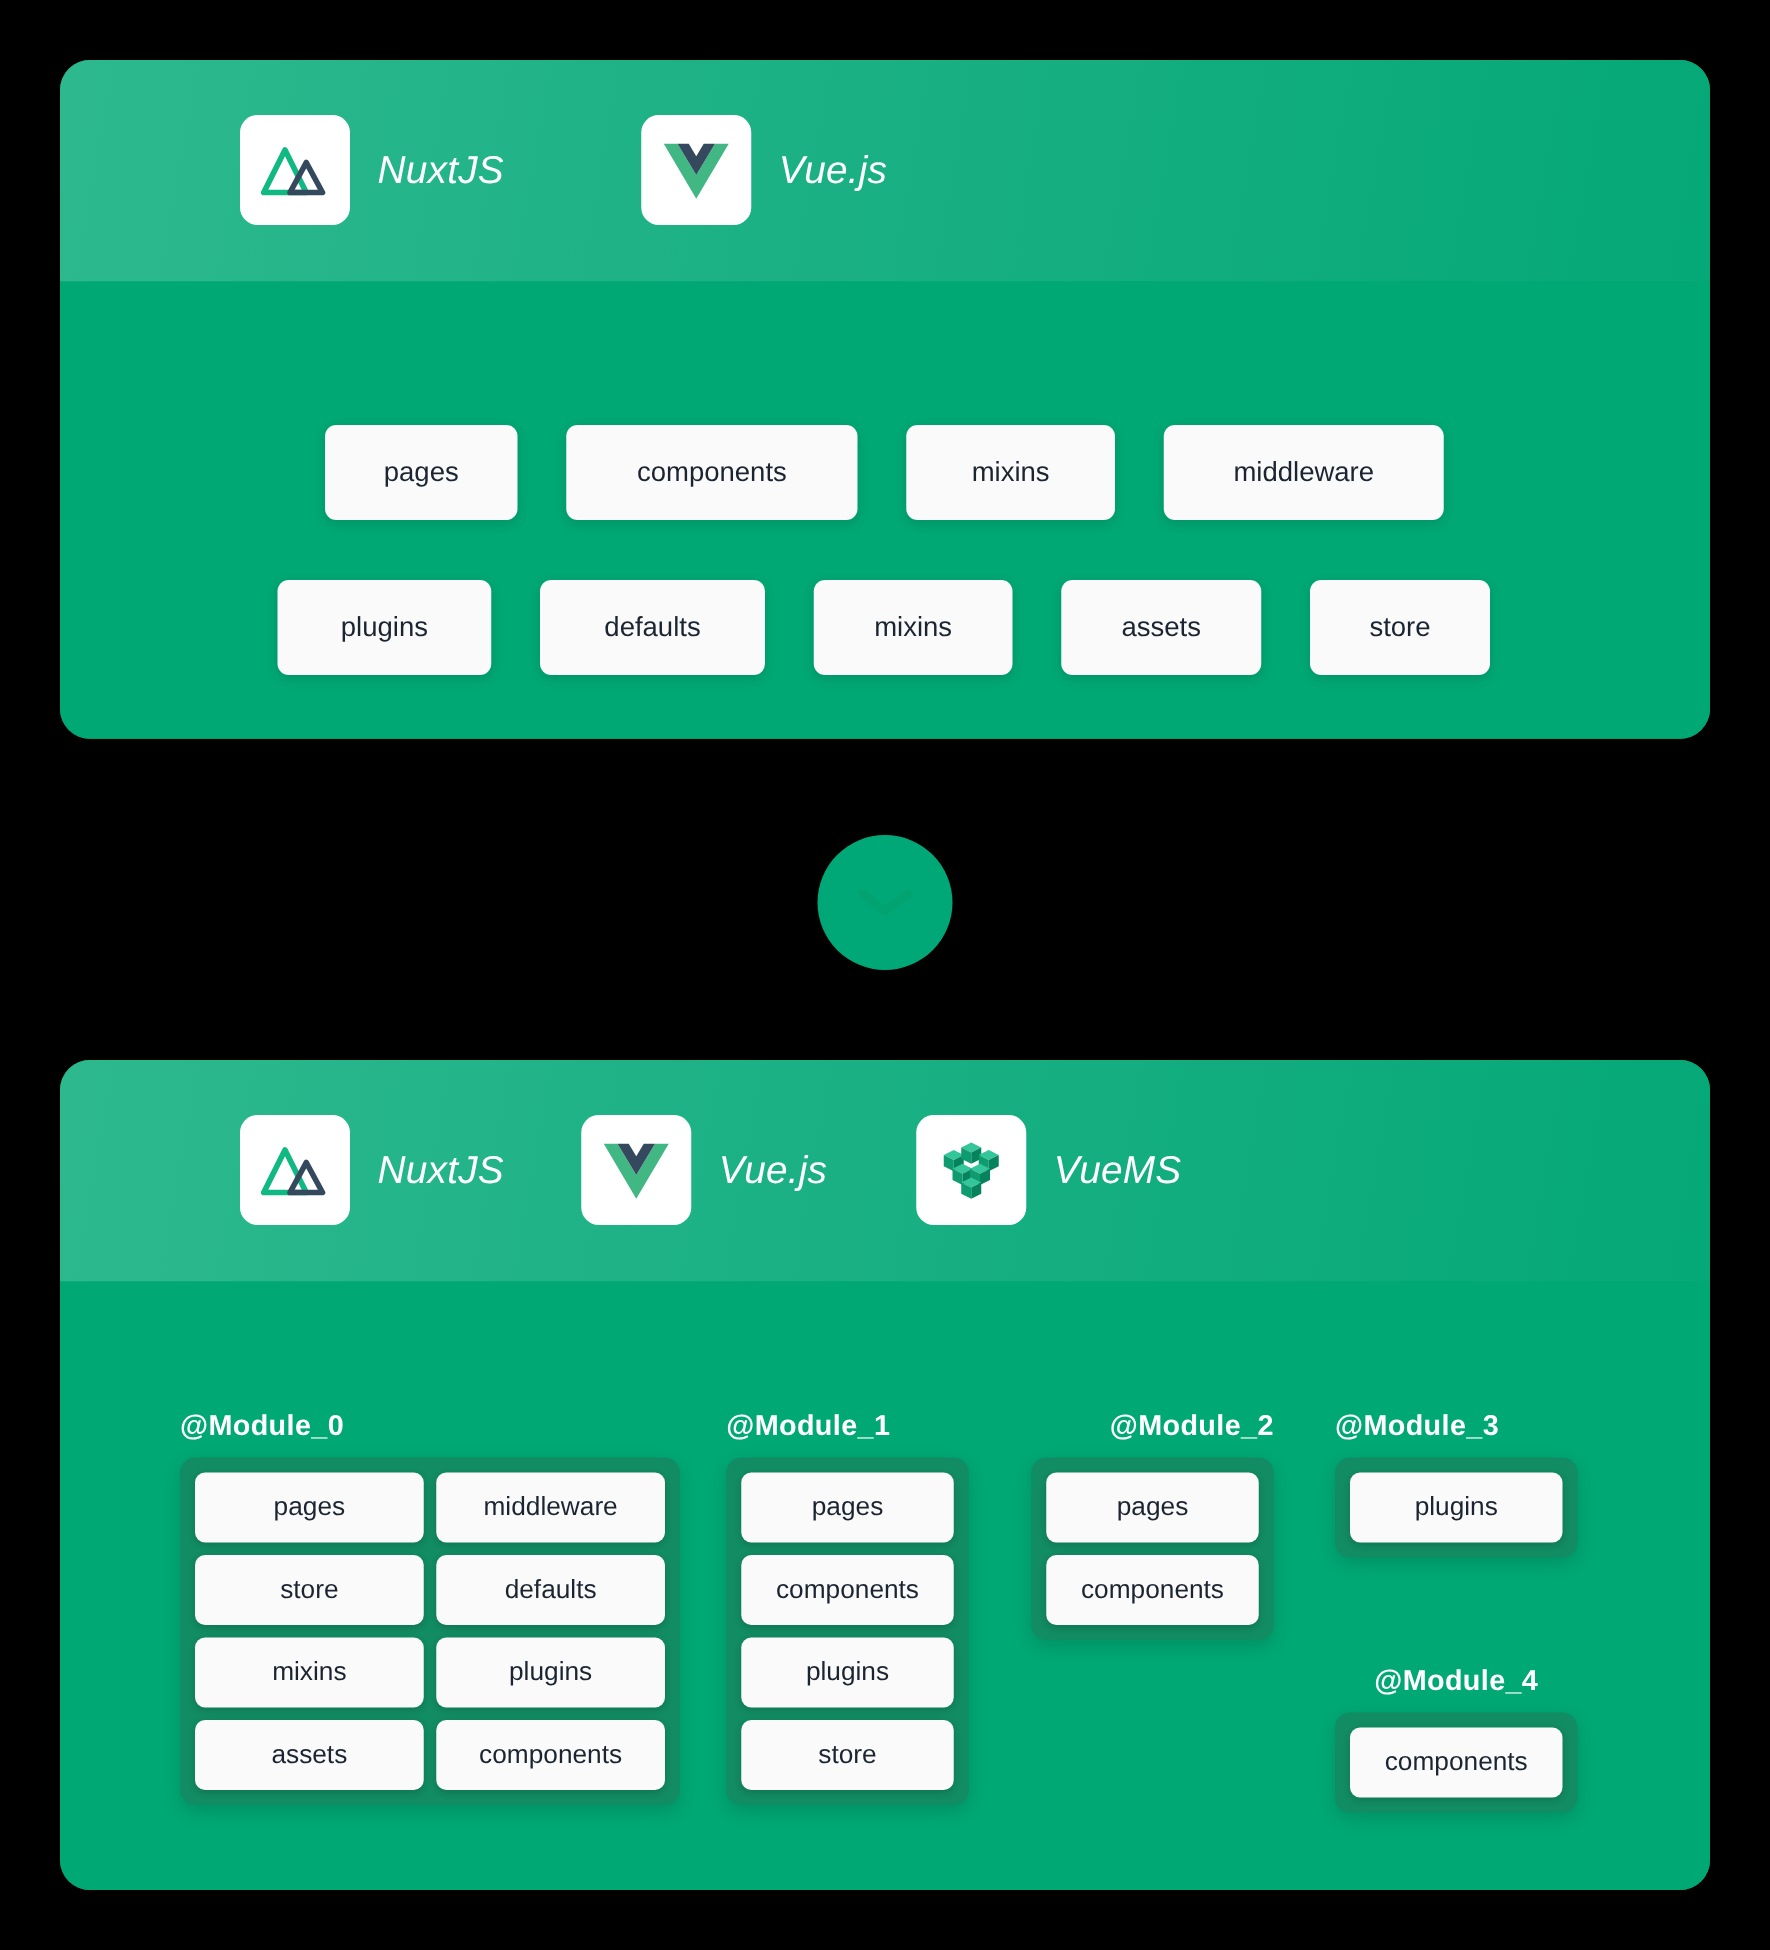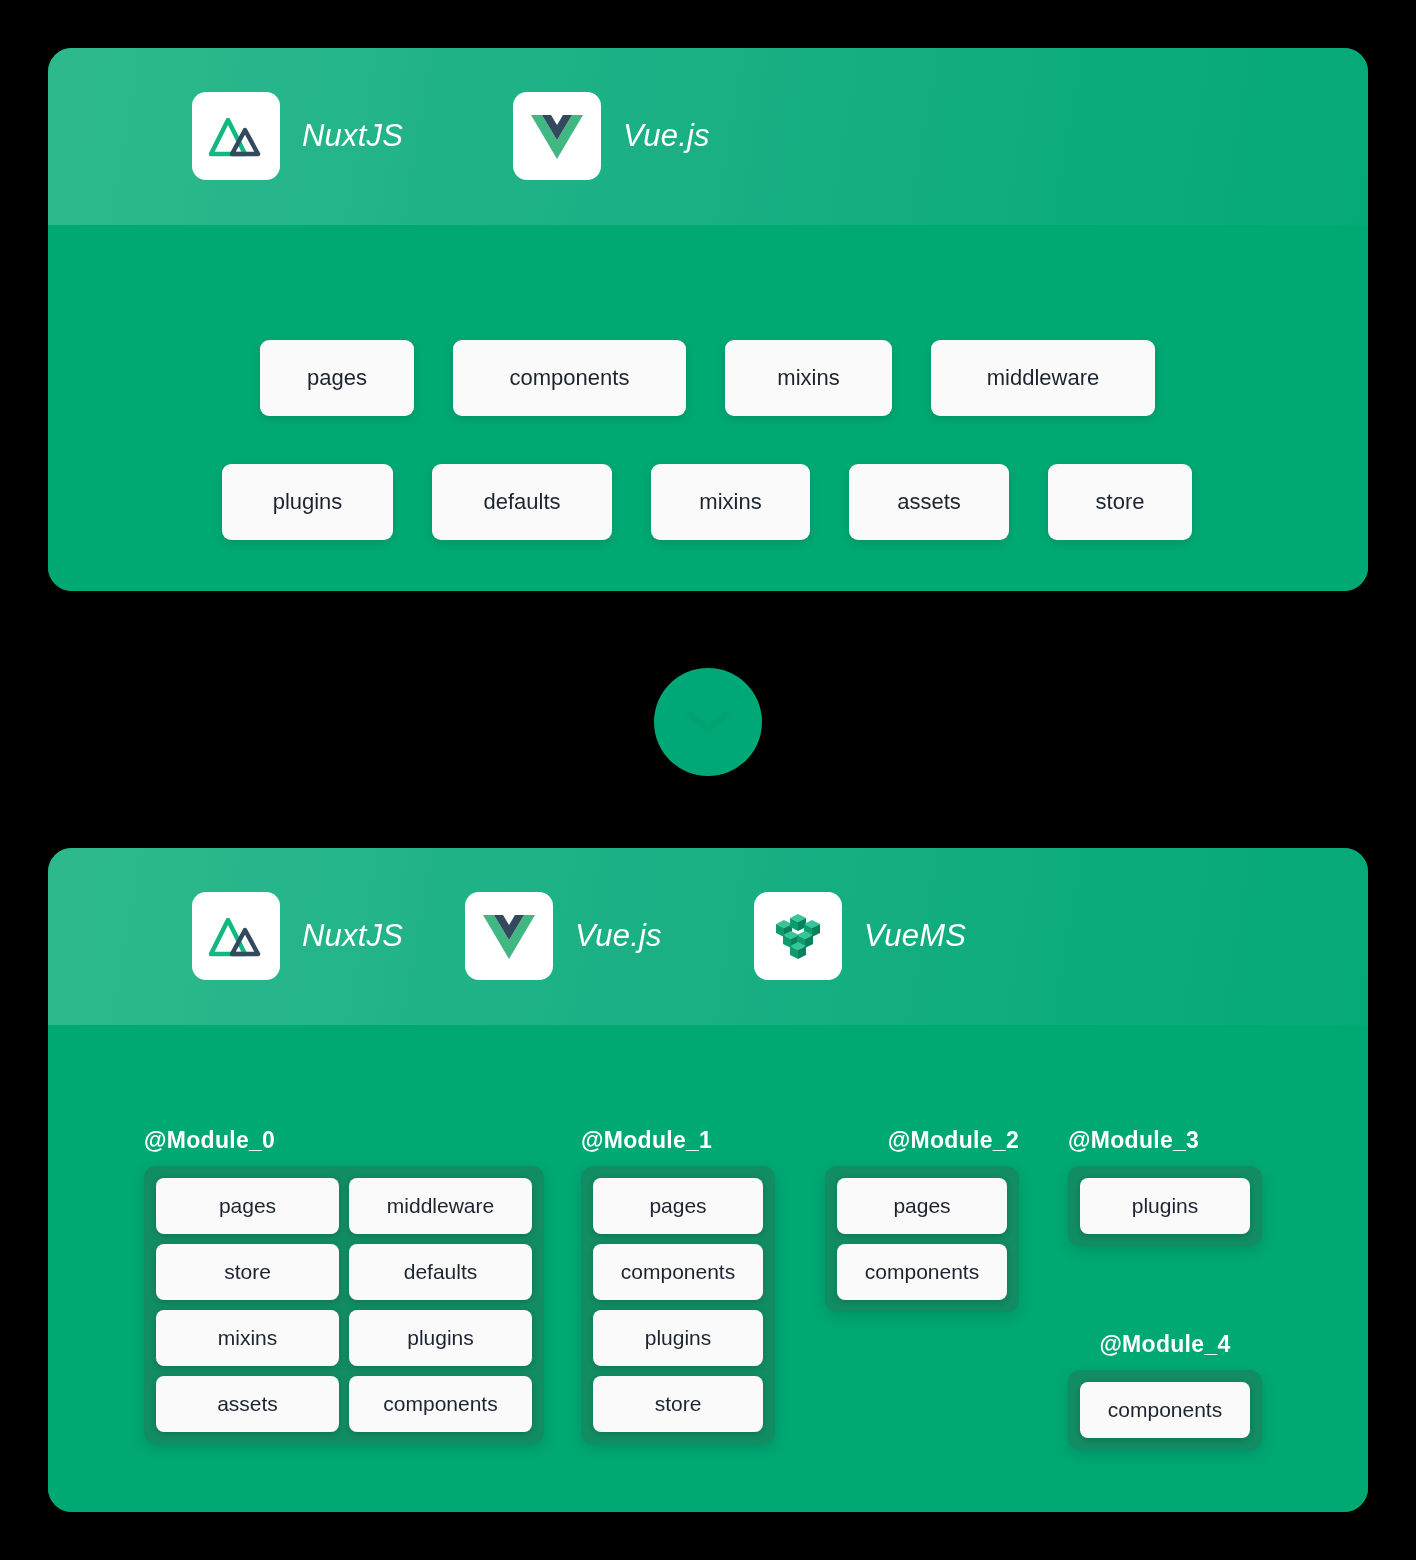--- a/index.html
+++ b/index.html
@@ -258,21 +258,21 @@
       <div class="brand" style="left:417px; top:44px;">
         <span class="brand-logo">
           <svg width="56" height="50" viewBox="0 0 56 50">
             <path d="M2 4 L28 48 L54 4 L43 4 L28 29 L13 4 Z" fill="#41B883"></path>
             <path d="M13 4 L28 29 L43 4 L34 4 L28 14 L22 4 Z" fill="#35495E"></path>
           </svg>
         </span>
         <span class="brand-label">Vue.js</span>
       </div>
 
-      <div class="brand" style="left:706px; top:44px;">
+      <div class="brand" style="left:685px; top:44px;">
         <span class="brand-logo">
           <svg width="60" height="60" viewBox="0 0 60 60">
             <g>
 
               <g transform="translate(8,14)">
                 <path d="M0 4 L8 0 L16 4 L8 8 Z" fill="#34C69A"></path>
                 <path d="M0 4 L8 8 L8 17 L0 13 Z" fill="#0E9B6E"></path>
                 <path d="M16 4 L8 8 L8 17 L16 13 Z" fill="#06835C"></path>
               </g>
 

